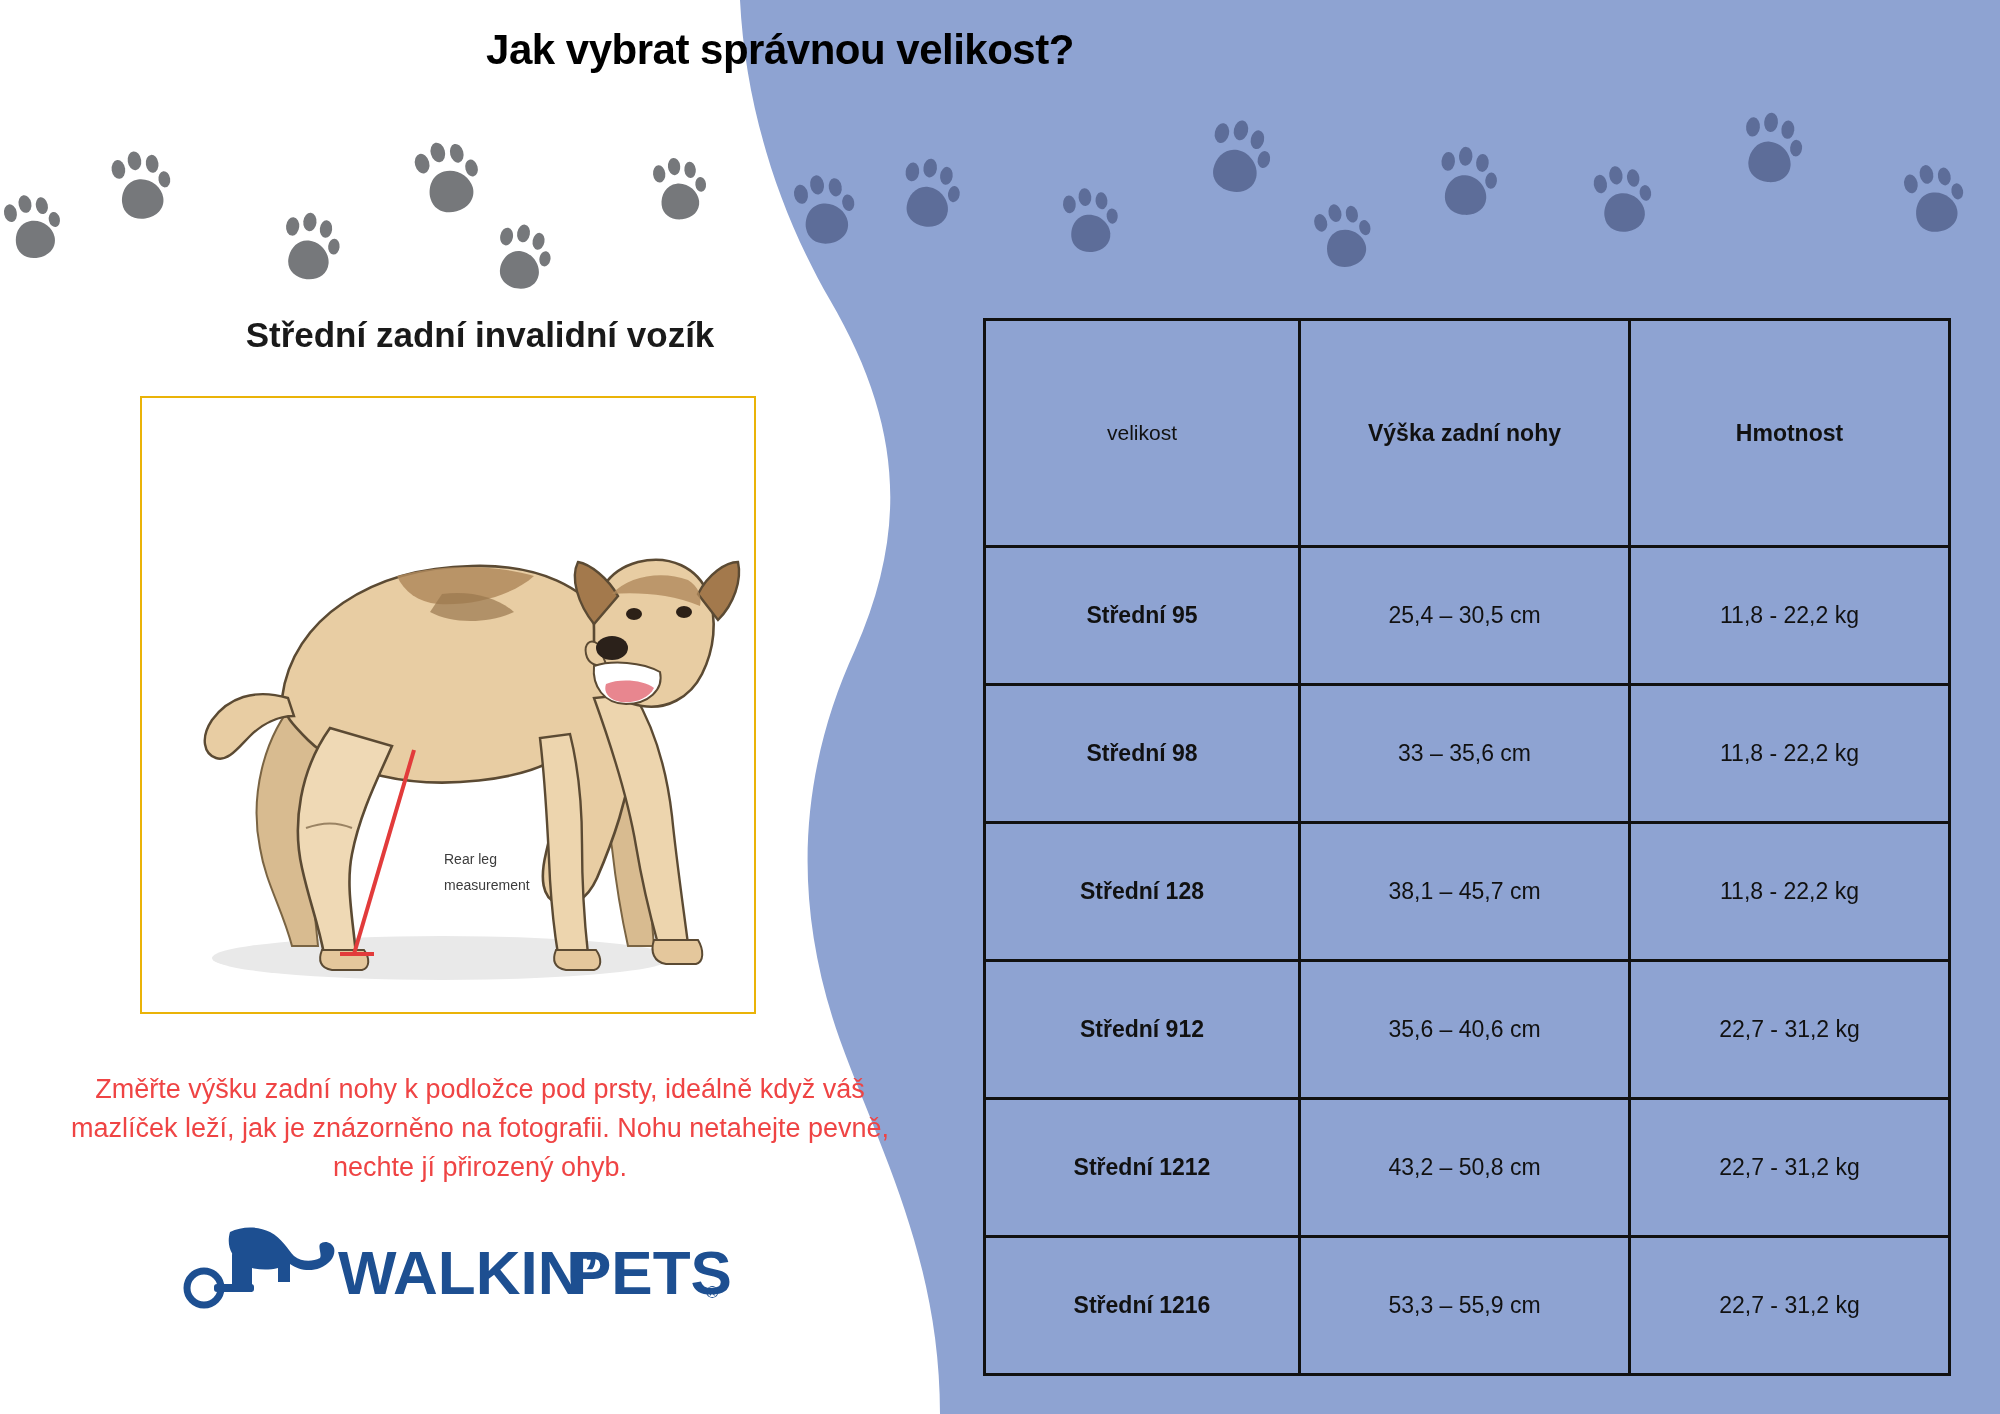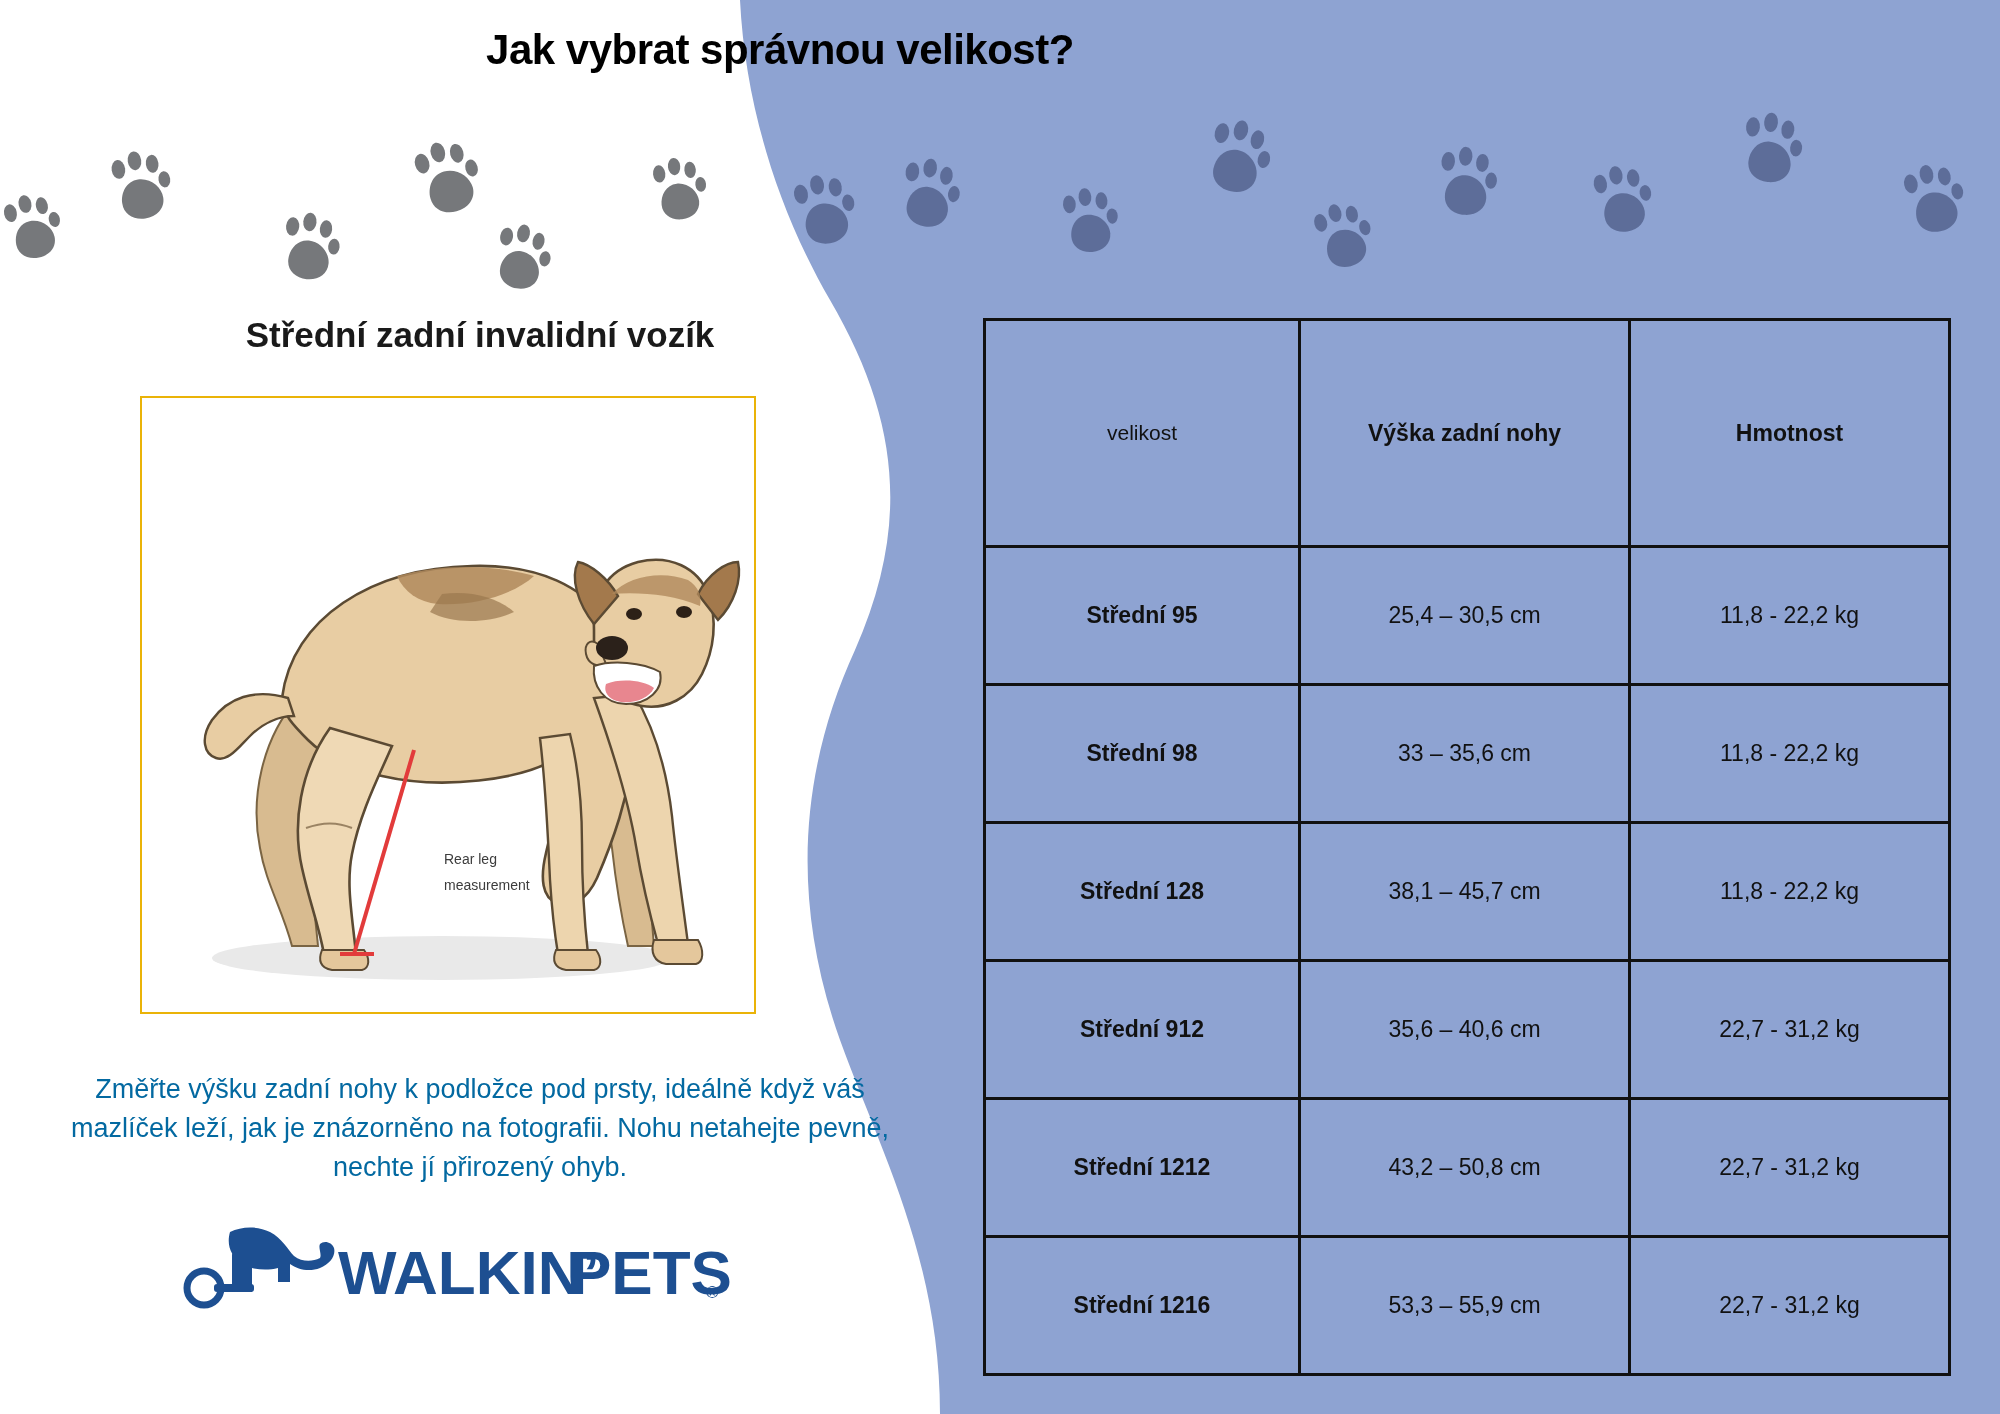--- a/index.html
+++ b/index.html
@@ -89,21 +89,21 @@
     fill: #3c3c3c;
   }
   .desc {
     position: absolute;
     top: 1070px;
     left: 55px;
     width: 850px;
     text-align: center;
     font-size: 27px;
     line-height: 1.45;
-    color: #0369a1;
+    color: #ef4444;
   }
   .logo {
     position: absolute;
     top: 1210px;
     left: 170px;
     width: 560px;
     height: 110px;
   }
   .logo svg { display: block; }
   

